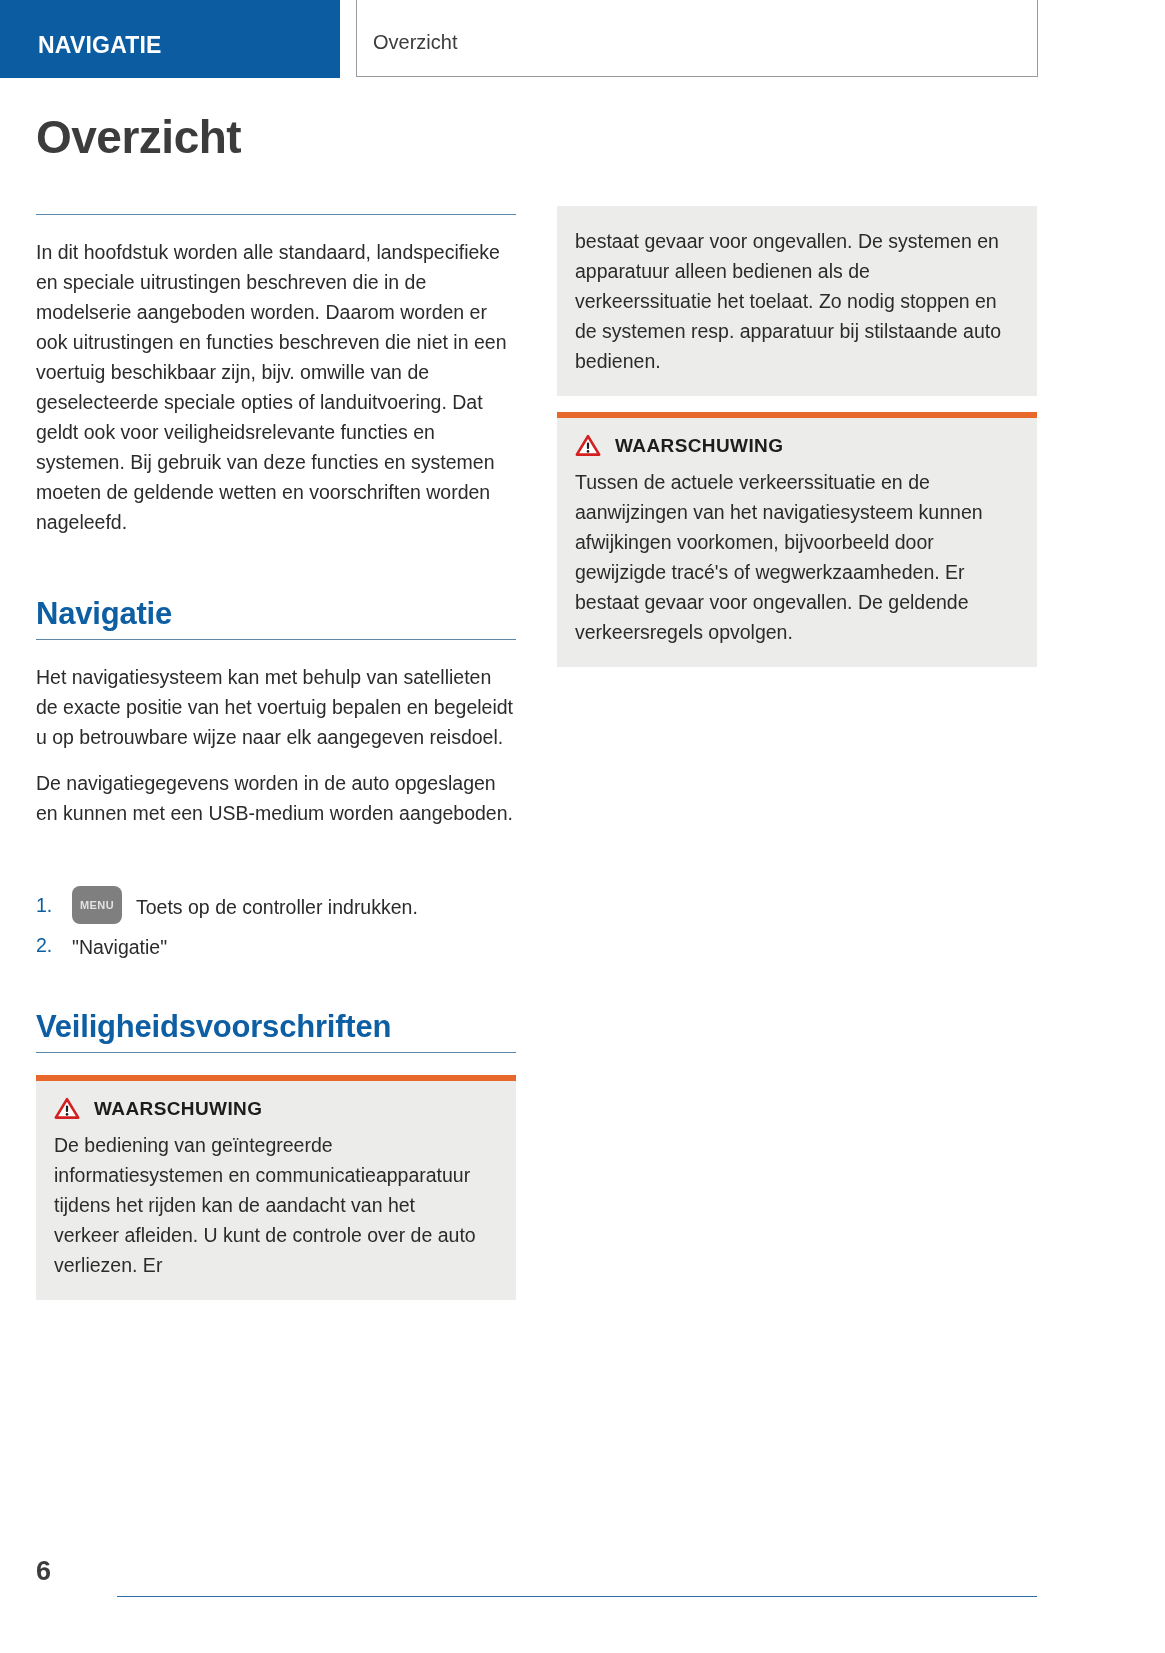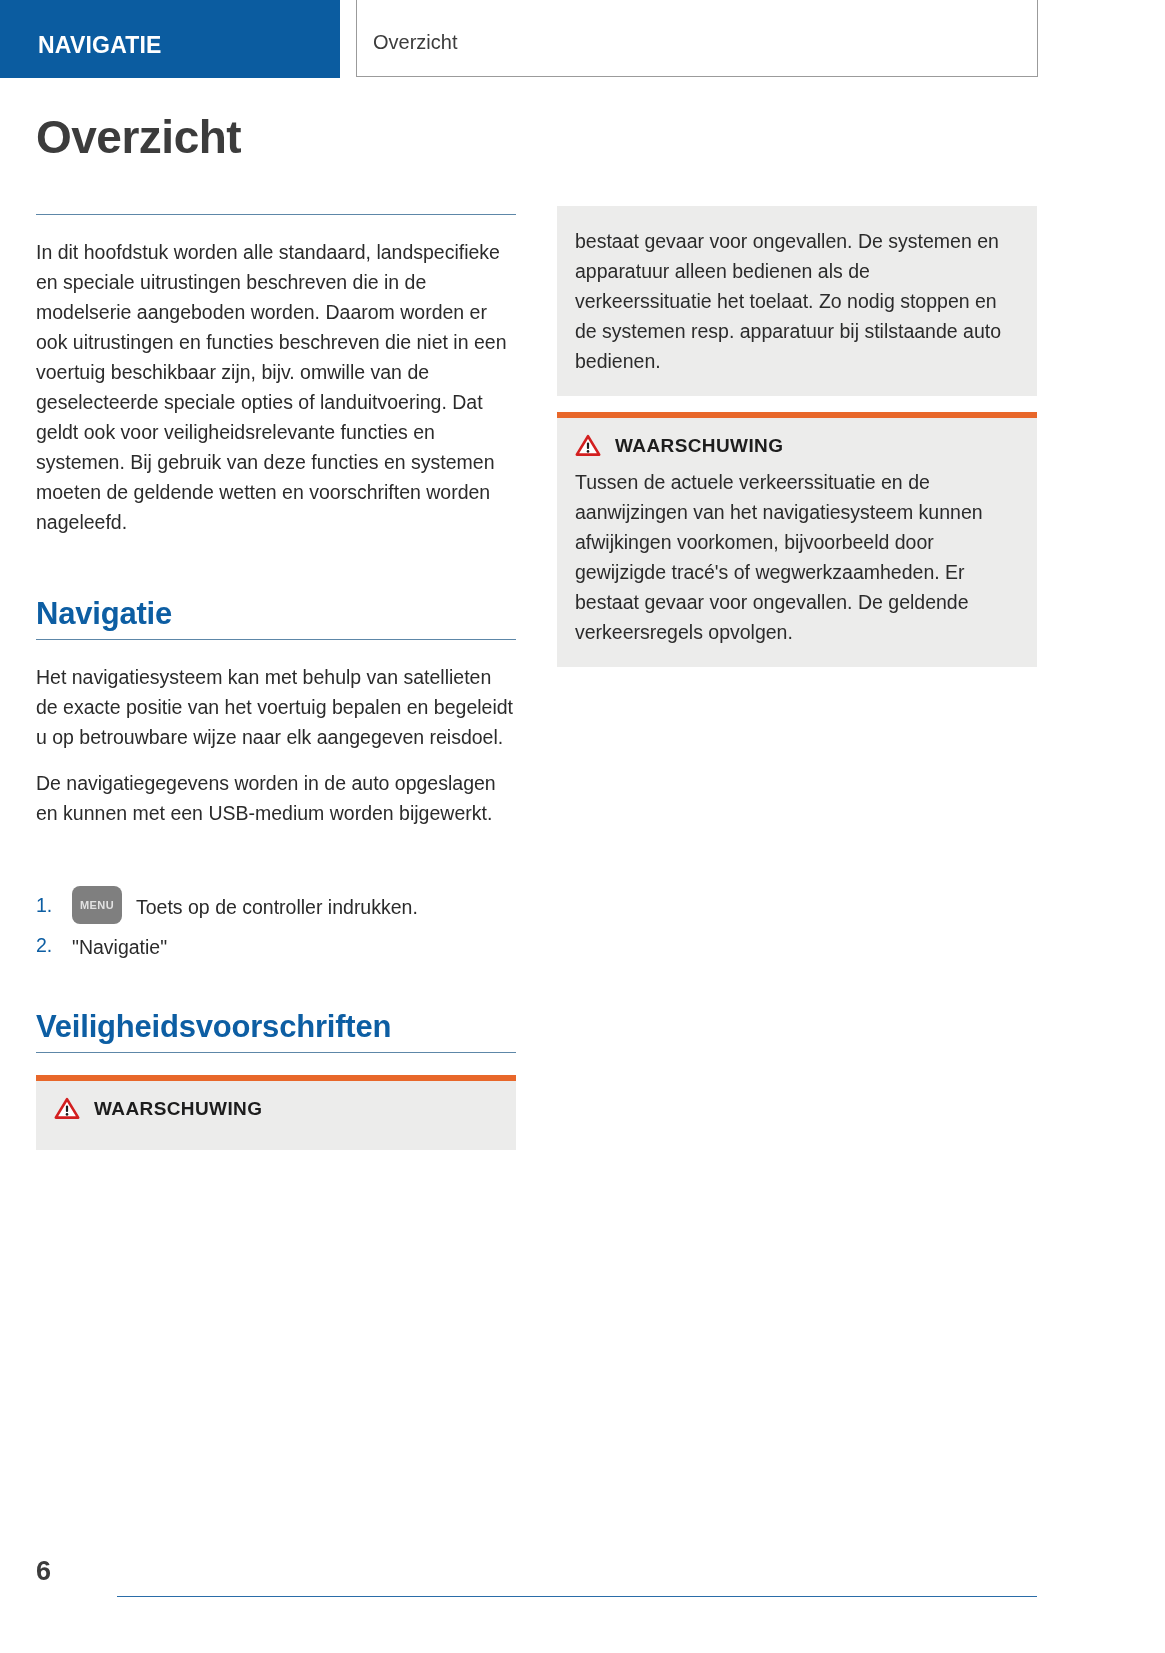--- a/index.html
+++ b/index.html
@@ -233,21 +233,21 @@
     </div>
     <p class="body">In dit hoofdstuk worden alle standaard, landspecifieke en speciale uitrustingen beschreven die in de modelserie aangeboden worden. Daarom worden er ook uitrustingen en functies beschreven die niet in een voertuig beschikbaar zijn, bijv. omwille van de geselecteerde speciale opties of landuitvoering. Dat geldt ook voor veiligheidsrelevante functies en systemen. Bij gebruik van deze functies en systemen moeten de geldende wetten en voorschriften worden nageleefd.</p>
 
     <div class="gap-lg"></div>
 
     <div class="heading-block">
       <h2 class="section-heading">Navigatie</h2>
       <div class="heading-rule"></div>
     </div>
     <p class="body">Het navigatiesysteem kan met behulp van satellieten de exacte positie van het voertuig bepalen en begeleidt u op betrouwbare wijze naar elk aangegeven reisdoel.</p>
-    <p class="body">De navigatiegegevens worden in de auto opgeslagen en kunnen met een USB-medium worden bijgewerkt.</p>
+    <p class="body">De navigatiegegevens worden in de auto opgeslagen en kunnen met een USB-medium worden aangeboden.</p>
 
     <div class="gap-lg"></div>
 
 
     <ol class="steps">
       <li>
         <span class="num">1.</span>
         <span class="key-icon">MENU</span><span class="step-text">Toets op de controller indrukken.</span>
       </li>
       <li>
@@ -265,20 +265,21 @@
 
     <div class="warnbox">
       <div class="warn-head">
         <svg class="warn-icon" width="26" height="23" viewBox="0 0 26 23">
           <path d="M13 2.2 L24.2 20.6 H1.8 Z" fill="#ffffff" stroke="#d32020" stroke-width="2.6" stroke-linejoin="round"></path>
           <rect x="11.9" y="8.4" width="2.2" height="6.6" rx="1" fill="#1d1d1d"></rect>
           <circle cx="13" cy="17.4" r="1.3" fill="#1d1d1d"></circle>
         </svg>
         <span class="warn-title">WAARSCHUWING</span>
       </div>
+      <p>De bediening van geïntegreerde informatiesystemen en communicatieapparatuur tijdens het rijden kan de aandacht van het verkeer afleiden. U kunt de controle over de auto verliezen. Er</p>
     </div>
 
   </div>
 
   <div class="col col-right">
 
     <div class="warnbox continuation">
       <p>bestaat gevaar voor ongevallen. De systemen en apparatuur alleen bedienen als de verkeerssituatie het toelaat. Zo nodig stoppen en de systemen resp. apparatuur bij stilstaande auto bedienen.</p>
     </div>
 

